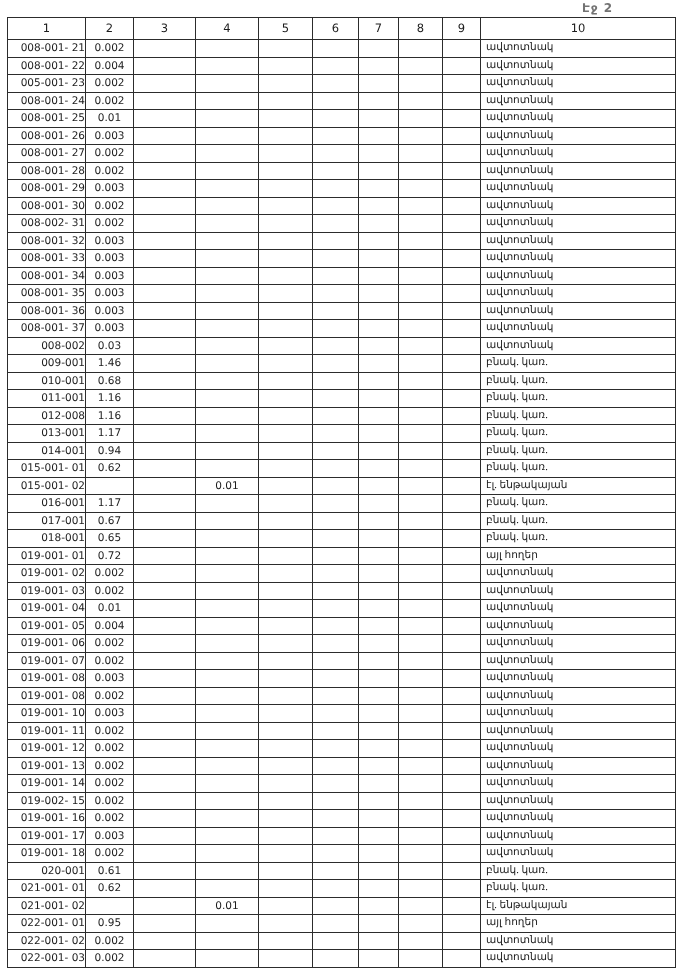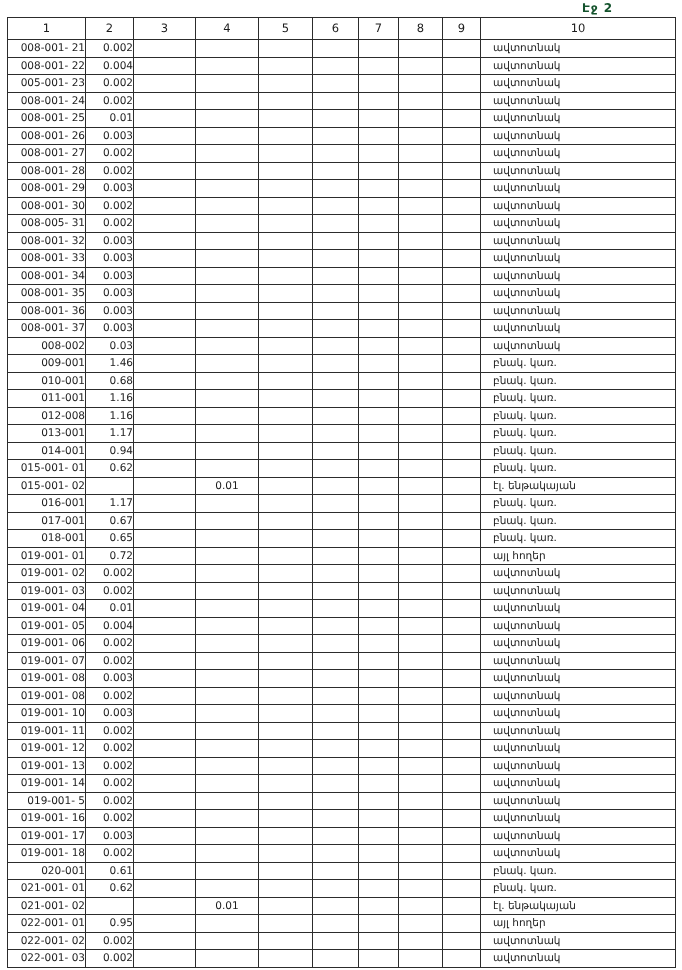--- a/index.html
+++ b/index.html
@@ -15,21 +15,21 @@
     color: #1c1c1c;
     overflow: hidden;
   }
   .page-label {
     position: absolute;
     top: 1px;
     left: 582px;
     font-size: 12px;
     font-weight: bold;
     letter-spacing: 1px;
-    color: #14532d;
+    color: #737373;
   }
   table.scan-table {
     position: absolute;
     left: 7px;
     top: 17px;
     width: 668px;
     border-collapse: collapse;
     table-layout: fixed;
   }
   .scan-table th,
@@ -46,23 +46,23 @@
     font-weight: normal;
     font-size: 11.5px;
     text-align: center;
     vertical-align: middle;
   }
   .scan-table td {
     font-size: 10.5px;
     vertical-align: middle;
   }
   .scan-table td.c1  { text-align: right;  padding-left: 2px; }
-  .scan-table td.c2  { text-align: right; }
+  .scan-table td.c2  { text-align: center; }
   .scan-table td.c4  { text-align: center; }
-  .scan-table td.c10 { text-align: left;  padding-left: 12px; }
+  .scan-table td.c10 { text-align: left;  padding-left: 5px; font-family: Liberation Serif, serif; }
   
   .scan-table, .page-label { text-rendering: geometricPrecision; }
 </style>
 </head>
 <body>
 
 <div class="page-label">Էջ 2</div>
 
 <table class="scan-table">
   <colgroup>
@@ -206,21 +206,21 @@
         <td class="c3"></td>
         <td class="c4"></td>
         <td class="c5"></td>
         <td class="c6"></td>
         <td class="c7"></td>
         <td class="c8"></td>
         <td class="c9"></td>
         <td class="c10">ավտոտնակ</td>
       </tr>
       <tr>
-        <td class="c1">008-005- 31</td>
+        <td class="c1">008-002- 31</td>
         <td class="c2">0.002</td>
         <td class="c3"></td>
         <td class="c4"></td>
         <td class="c5"></td>
         <td class="c6"></td>
         <td class="c7"></td>
         <td class="c8"></td>
         <td class="c9"></td>
         <td class="c10">ավտոտնակ</td>
       </tr>
@@ -602,21 +602,21 @@
         <td class="c3"></td>
         <td class="c4"></td>
         <td class="c5"></td>
         <td class="c6"></td>
         <td class="c7"></td>
         <td class="c8"></td>
         <td class="c9"></td>
         <td class="c10">ավտոտնակ</td>
       </tr>
       <tr>
-        <td class="c1">019-001- 5</td>
+        <td class="c1">019-002- 15</td>
         <td class="c2">0.002</td>
         <td class="c3"></td>
         <td class="c4"></td>
         <td class="c5"></td>
         <td class="c6"></td>
         <td class="c7"></td>
         <td class="c8"></td>
         <td class="c9"></td>
         <td class="c10">ավտոտնակ</td>
       </tr>

